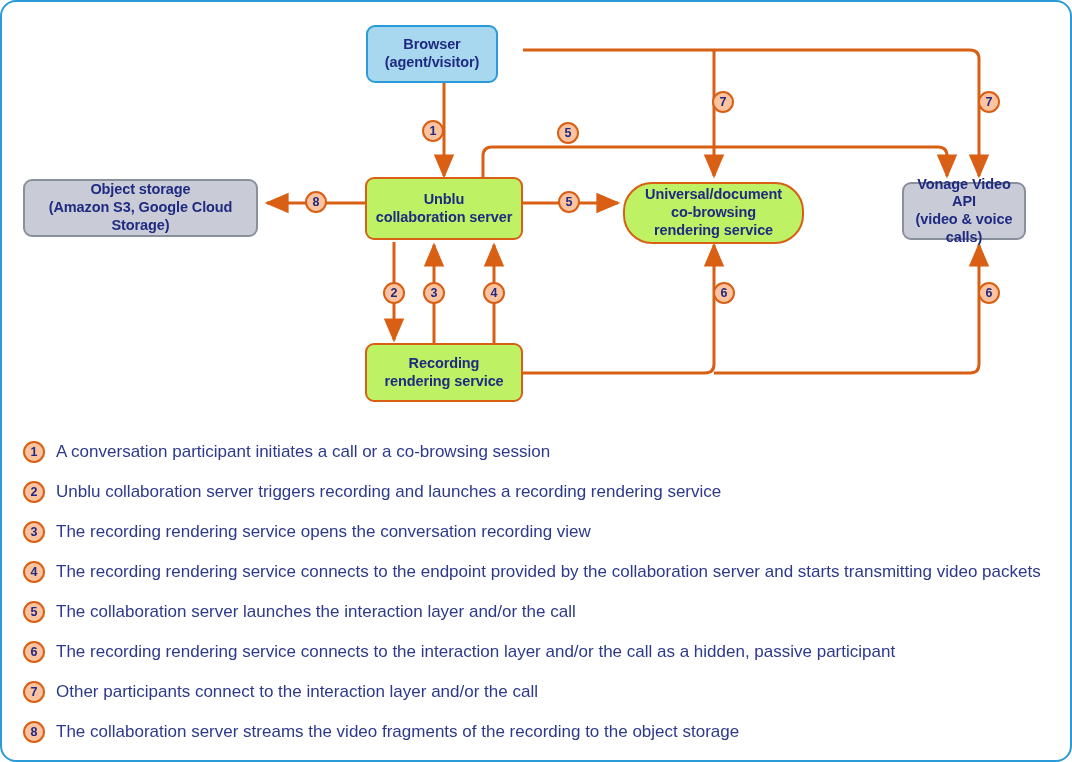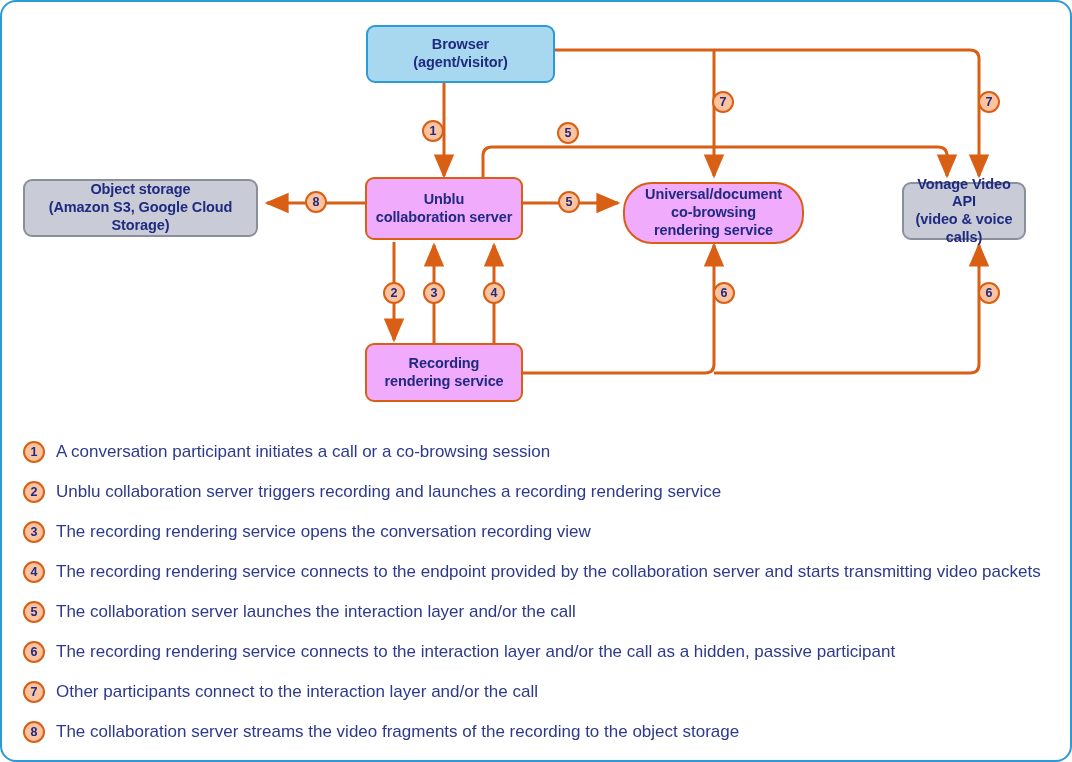--- a/index.html
+++ b/index.html
@@ -40,21 +40,21 @@
     font-size: 14.5px;
     line-height: 1.22;
     letter-spacing: -0.1px;
     z-index: 4;
   }
   .node-box.blue {
     background: #a8d8f0;
     border: 2.2px solid #2b9bd8;
   }
   .node-box.orange {
-    background: #f0abfc;
+    background: #bef264;
     border: 2.2px solid #d85f14;
   }
   .node-box.grey {
     background: #c9ccd6;
     border: 2.2px solid #8a8f9c;
   }
   .badge {
     position: absolute;
     width: 22px;
     height: 22px;
@@ -138,21 +138,21 @@
       <path d="M432,400 L432,243" marker-end="url(#arrow)"></path>
 
       <path d="M492,400 L492,243" marker-end="url(#arrow)"></path>
 
       <path d="M521,371 L703,371 Q712,371 712,362 L712,243" marker-end="url(#arrow)"></path>
 
       <path d="M712,371 L968,371 Q977,371 977,362 L977,243" marker-end="url(#arrow)"></path>
     </g>
   </svg>
 
-  <div class="node-box blue" style="left:364px; top:23px; width:189px; height:58px;">
+  <div class="node-box blue" style="left:364px; top:23px; width:132px; height:58px;">
     <div>
       <div>Browser</div>
       <div>(agent/visitor)</div>
     </div>
   </div>
 
   <div class="node-box grey" style="left:21px; top:177px; width:235px; height:58px;">
     <div>
       <div>Object storage</div>
       <div>(Amazon S3, Google Cloud Storage)</div>

